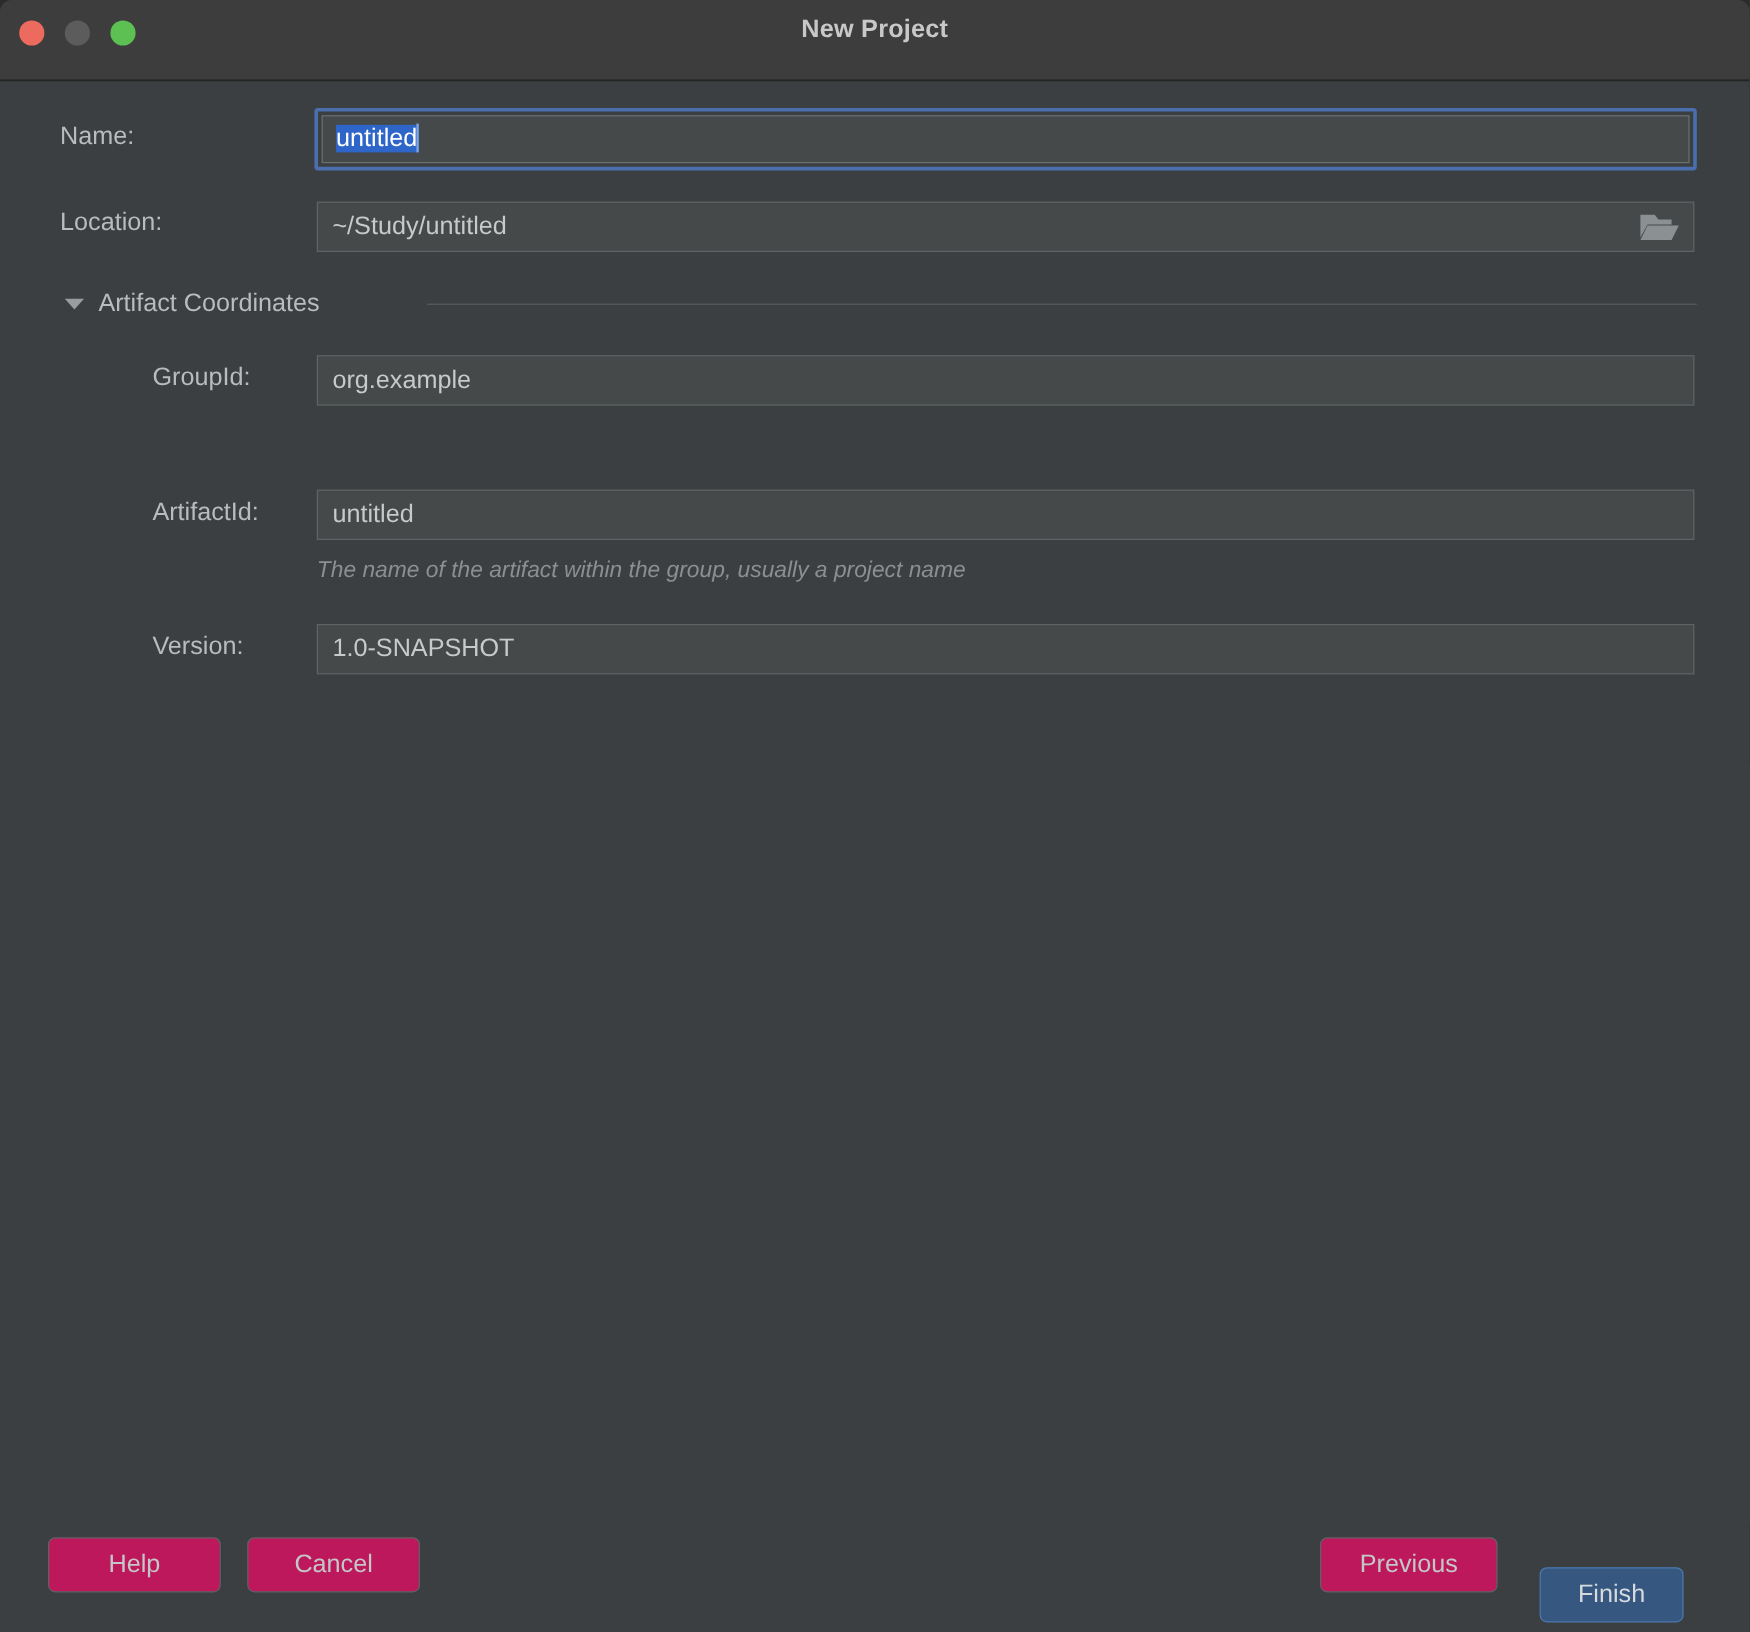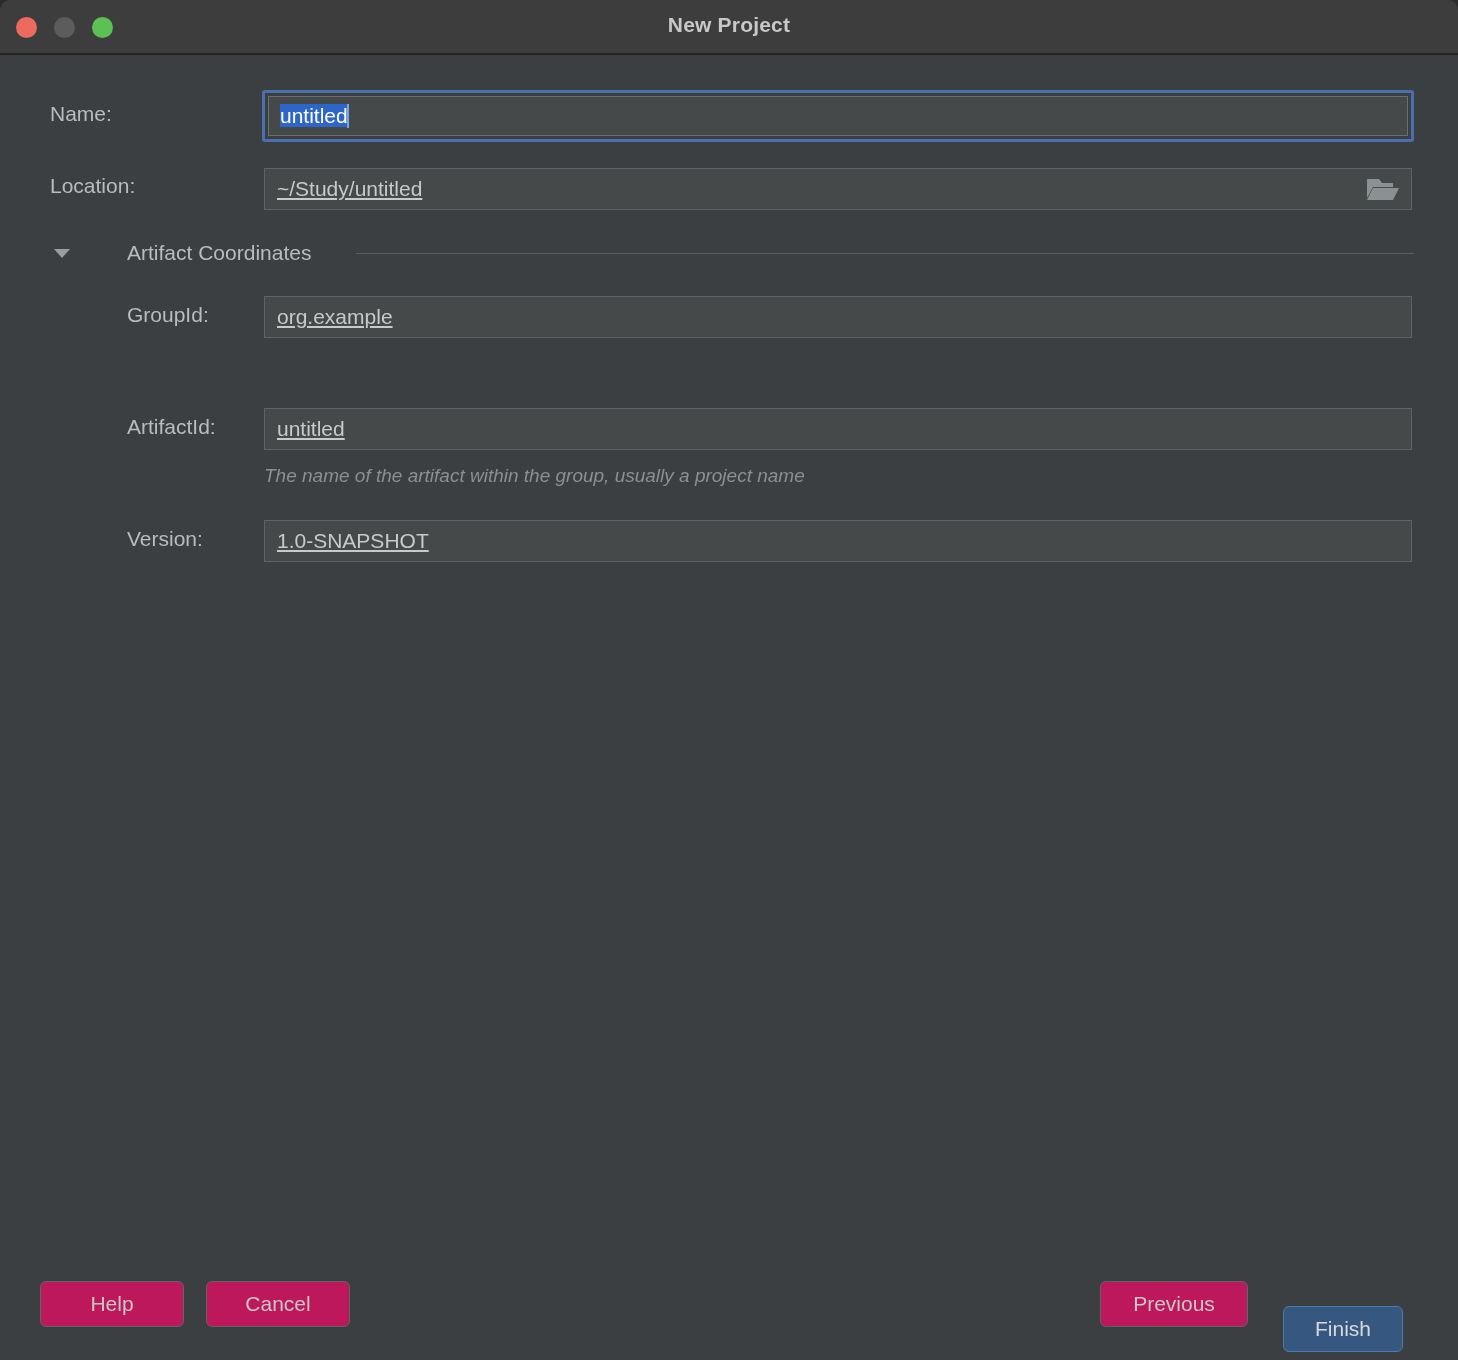--- a/index.html
+++ b/index.html
@@ -23,21 +23,21 @@
     border-radius: 10px 10px 0 0;
     overflow: hidden;
     box-sizing: border-box;
   }
 
   
   .titlebar {
     position: absolute;
     left: 0; top: 0;
     width: 1458px;
-    height: 55px;
+    height: 68px;
     background: #3d3d3d;
     border-bottom: 2px solid #242424;
     border-radius: 10px 10px 0 0;
     box-sizing: border-box;
   }
   .traffic {
     position: absolute;
     left: 16px;
     top: 17px;
     display: flex;
@@ -85,21 +85,20 @@
     box-sizing: border-box;
     background: #45494a;
     border: 1px solid #5e6364;
     color: #c7cacb;
     font-size: 21px;
     height: 42px;
     line-height: 40px;
     padding: 0 12px;
     white-space: nowrap;
     overflow: hidden;
-    text-decoration: underline;
   }
 
   
   .focus-ring {
     position: absolute;
     box-sizing: border-box;
     border: 3px solid #4b6eaf;
     border-radius: 3px;
     padding: 3px;
     background: #3c3f41;
@@ -217,21 +216,21 @@
 
     <div class="label" style="left:50px; top:119px;">Location:</div>
     <div class="field" style="left:264px; top:113px; width:1148px;">~/Study/untitled</div>
     <div class="browse-btn" style="left:1356px; top:114px;">
       <svg width="34" height="26" viewBox="0 0 34 26" aria-hidden="true">
         <path d="M1 3 L13 3 L16 7 L27 7 L27 11 L7 11 L1 22 Z" fill="#8b9092"></path>
         <path d="M7 12 L33 12 L27 24 L1 24 Z" fill="#8b9092"></path>
       </svg>
     </div>
 
-    <div class="section-header" style="left:54px; top:185px;gap:45px;">
+    <div class="section-header" style="left:54px; top:185px;">
       <span class="tri"></span>
       <span class="section-title">Artifact Coordinates</span>
     </div>
     <div class="section-rule" style="left:356px; top:198px; width:1058px;"></div>
 
     <div class="label" style="left:127px; top:248px;">GroupId:</div>
     <div class="field" style="left:264px; top:241px; width:1148px;">org.example</div>
 
     <div class="label" style="left:127px; top:360px;">ArtifactId:</div>
     <div class="field" style="left:264px; top:353px; width:1148px;">untitled</div>

